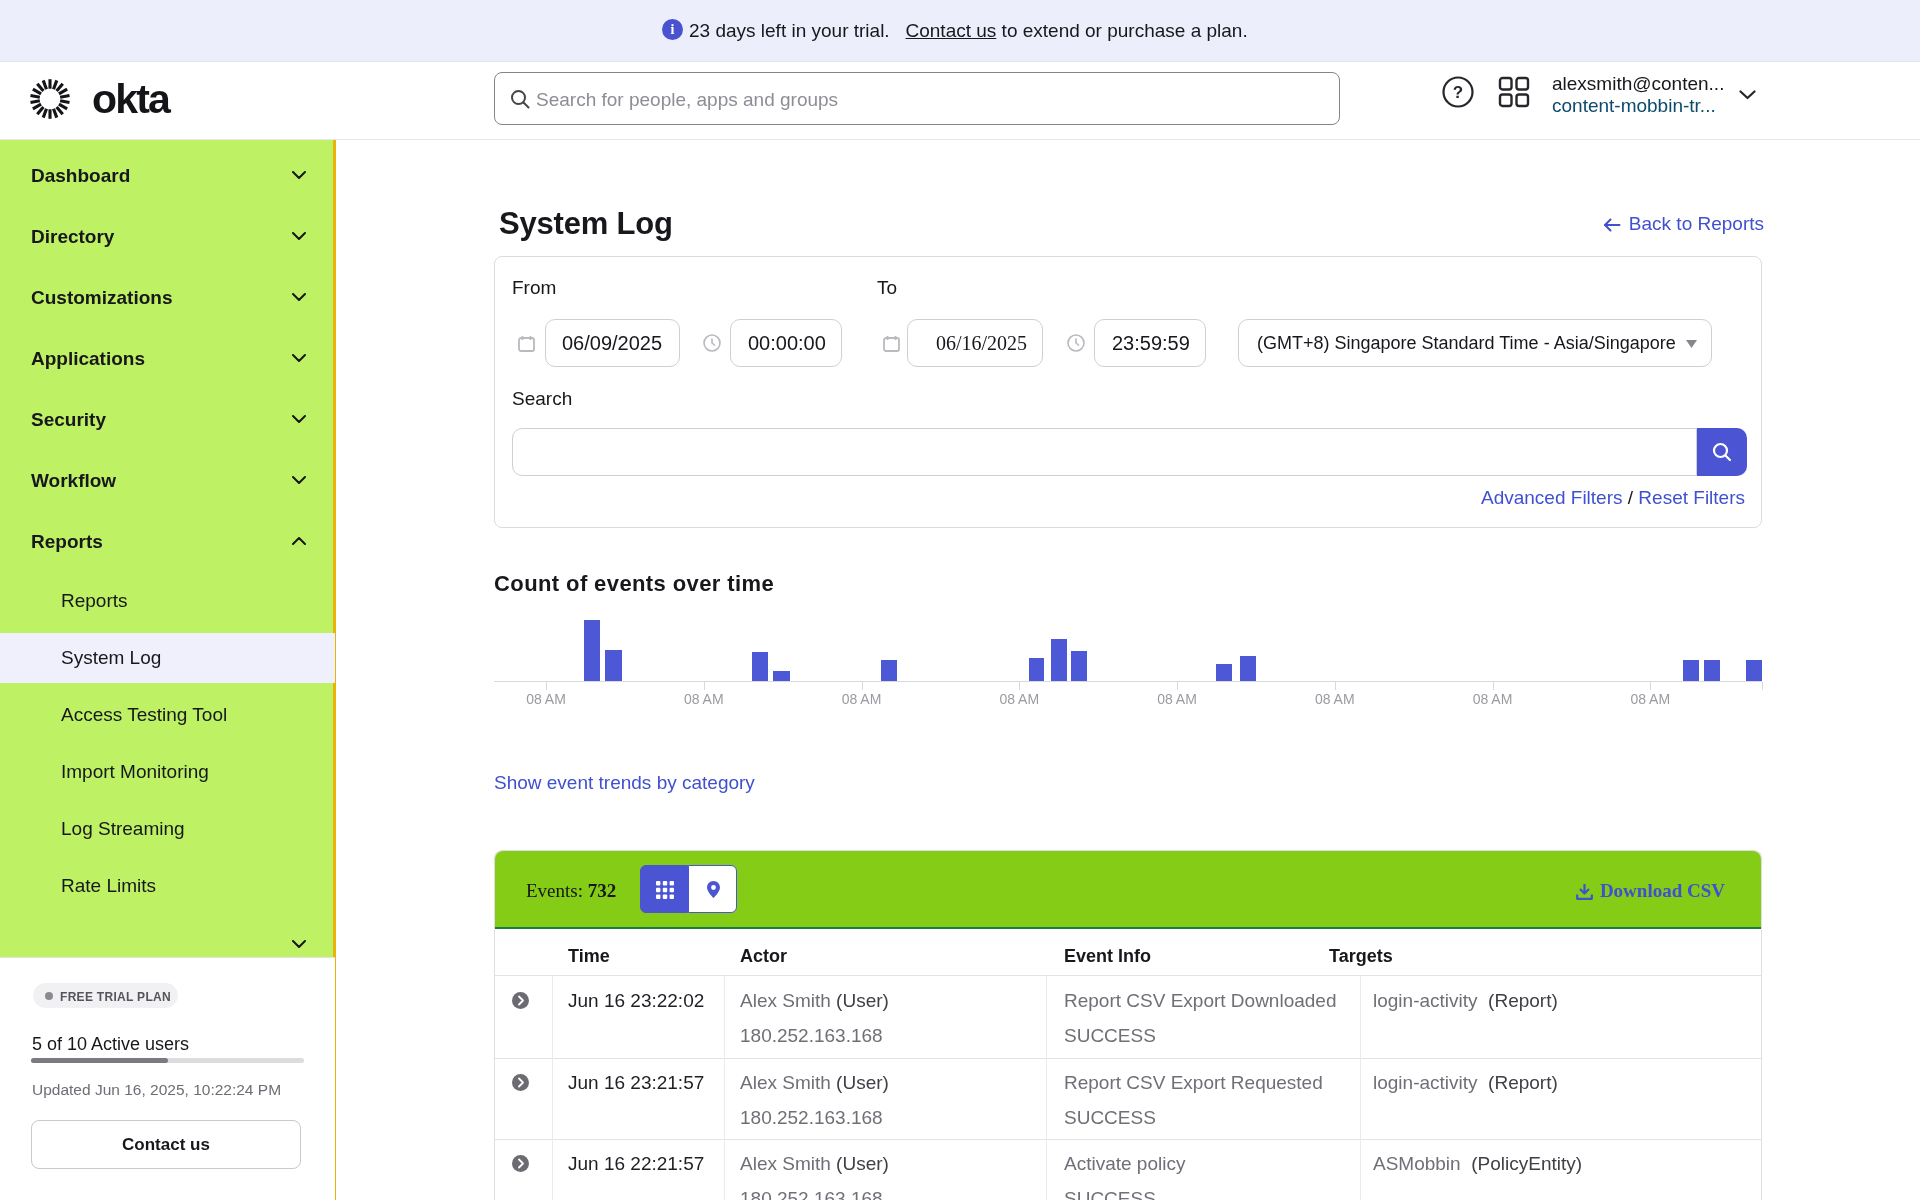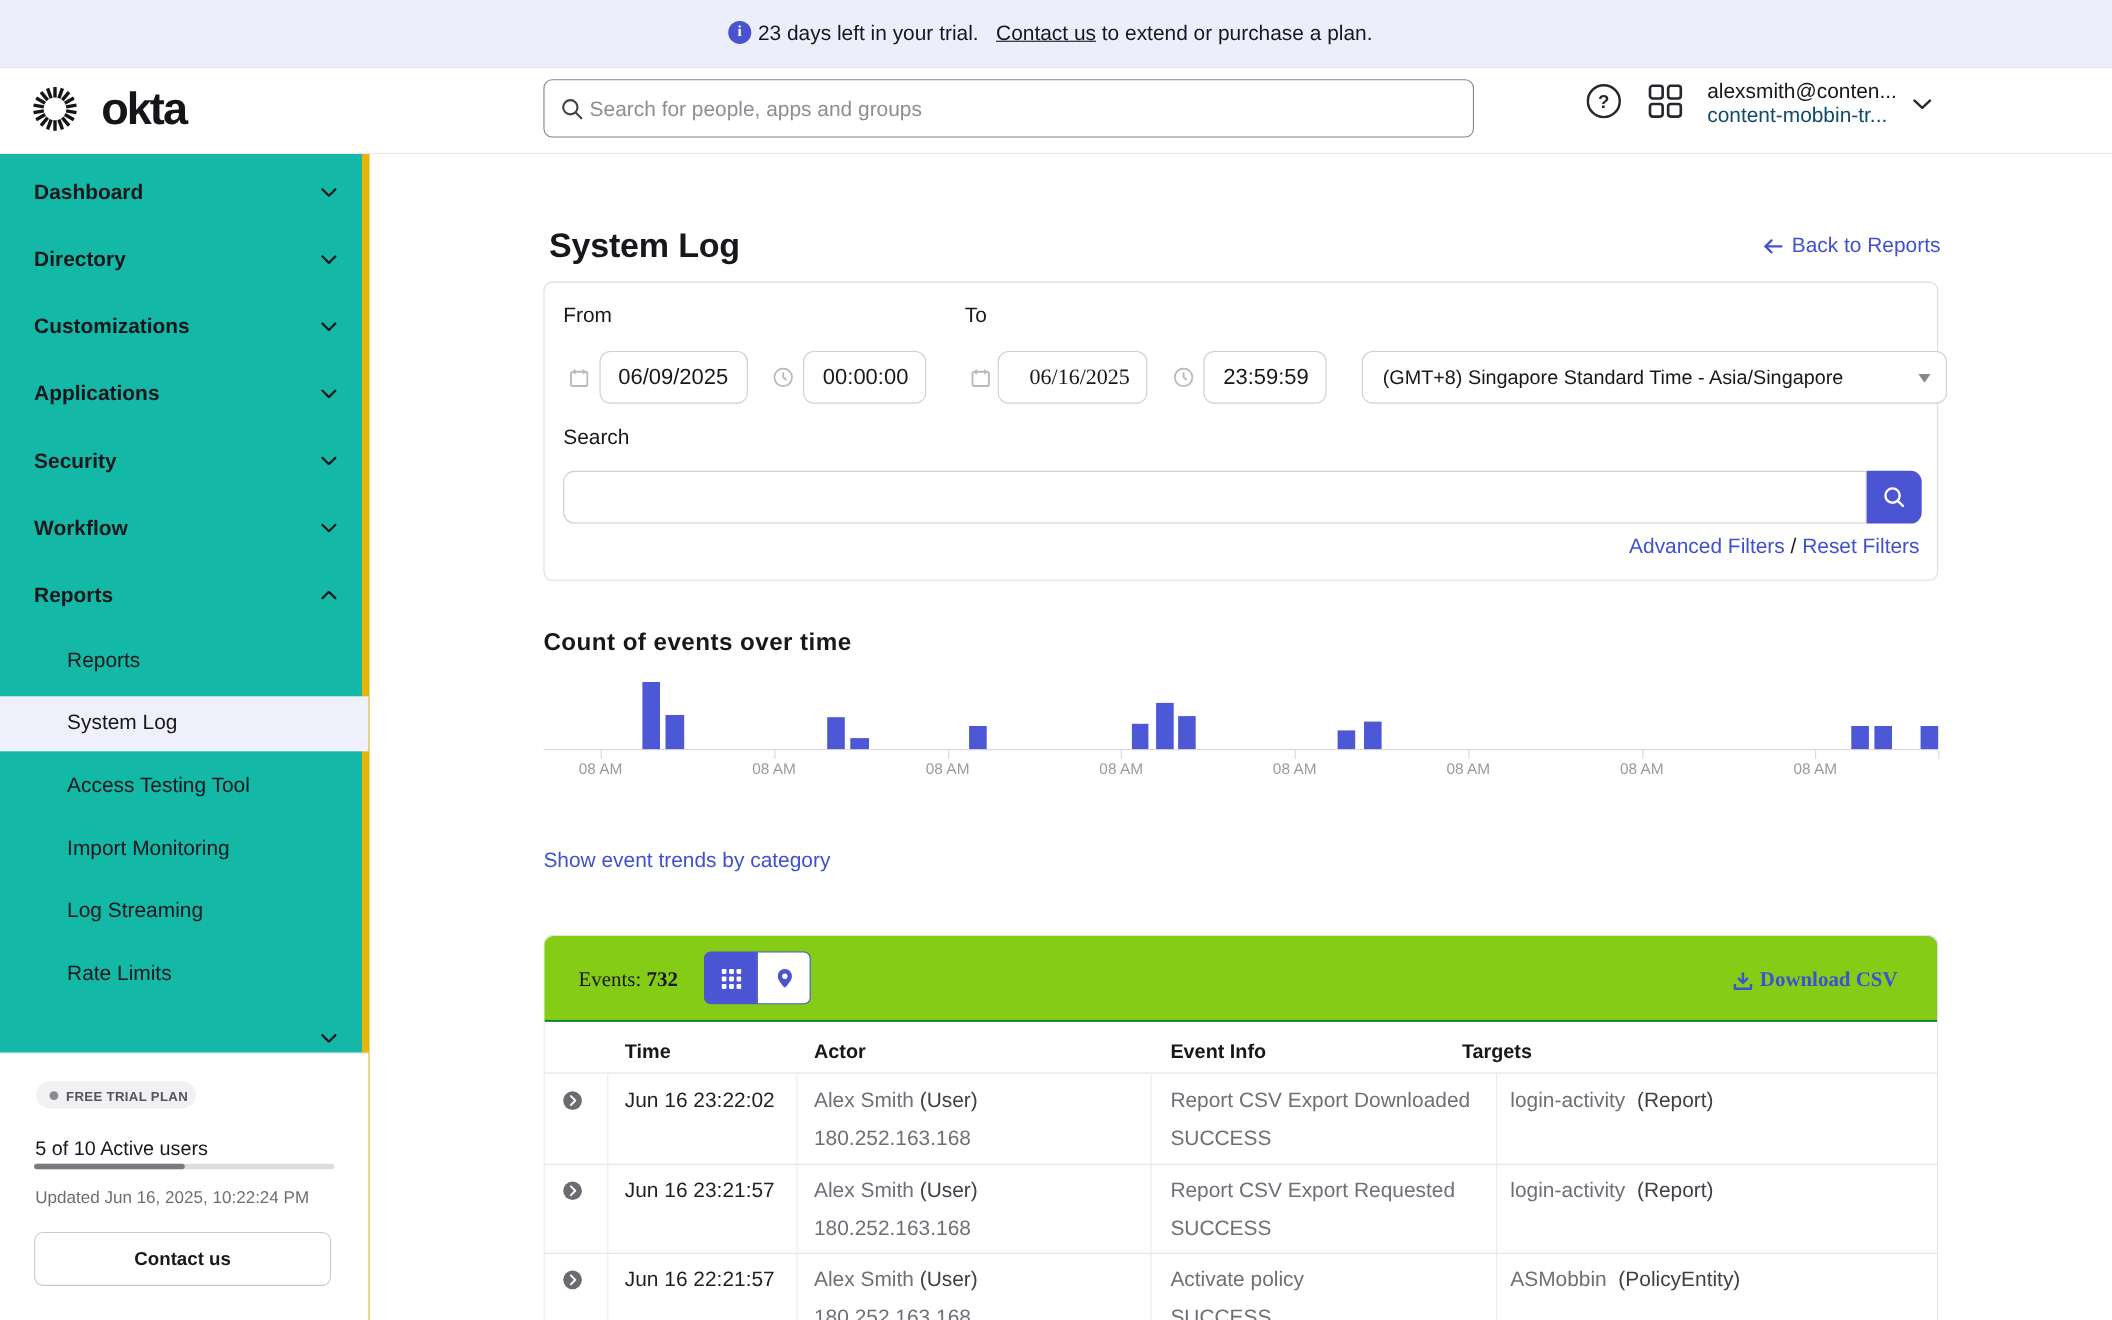--- a/index.html
+++ b/index.html
@@ -21,21 +21,21 @@
 #logo-word { position:absolute; left:92px; top:14px; font-size:41px; font-weight:700;
   letter-spacing:-1.8px; color:#141419; }
 #hsearch { position:absolute; left:494px; top:10px; width:846px; height:53px;
   border:1px solid #84848c; border-radius:8px; background:#fff; }
 #hsearch .ph { position:absolute; left:41px; top:16px; font-size:19px; color:#8d8d95; }
 #huser1 { position:absolute; left:1552px; top:11px; font-size:19px; color:#17171c; }
 #huser2 { position:absolute; left:1552px; top:33px; font-size:19px; color:#0c4a6e; }
 
 
 #sidebar { position:absolute; left:0; top:140px; width:336px; height:1060px;
-  background:#14b8a6; border-right:7px solid #eab308; }
+  background:#bef264; border-right:3px solid #eab308; }
 .nav1 { position:absolute; left:31px; font-size:19px; font-weight:700; color:#17171c; }
 .nav2 { position:absolute; left:61px; font-size:19px; font-weight:400; color:#17171c; }
 .chev { position:absolute; left:292px; width:14px; height:8px; }
 #active-row { position:absolute; left:0; top:493px; width:335px; height:50px; background:#eff0fb; }
 #trial { position:absolute; left:0; top:817px; width:335px; height:243px; background:#fff;
   border-top:1px solid #e3e3e6; }
 #badge { position:absolute; left:33px; top:25px; height:25px; width:145px; background:#f1f1f4;
   border-radius:13px; }
 #badge .dot { position:absolute; left:12px; top:8.5px; width:8px; height:8px; border-radius:50%;
   background:#8a8a90; }
@@ -243,21 +243,21 @@
       <rect x="1" y="3" width="15" height="13" rx="2" fill="none" stroke="#b9b9be" stroke-width="1.8"></rect>
       <line x1="4.5" y1="1" x2="4.5" y2="5" stroke="#b9b9be" stroke-width="1.8"></line>
       <line x1="12.5" y1="1" x2="12.5" y2="5" stroke="#b9b9be" stroke-width="1.8"></line>
     </svg>
     <div class="inbox" style="left:412px; width:136px; padding-left:28px;font-family:Liberation Serif, serif;">06/16/2025</div>
     <svg class="abs" style="left:572px; top:77px;" width="18" height="18" viewBox="0 0 18 18">
       <circle cx="9" cy="9" r="8" fill="none" stroke="#b9b9be" stroke-width="1.6"></circle>
       <polyline points="9,4.5 9,9 12,11.5" fill="none" stroke="#b9b9be" stroke-width="1.6"></polyline>
     </svg>
     <div class="inbox" style="left:599px; width:112px; padding-left:17px;">23:59:59</div>
-    <div class="inbox" style="left:743px; width:532px; padding-left:18px; font-size:18px;">(GMT+8) Singapore Standard Time - Asia/Singapore
+    <div class="inbox" style="left:743px; width:474px; padding-left:18px; font-size:18px;">(GMT+8) Singapore Standard Time - Asia/Singapore
       <svg class="abs" style="right:14px; top:20px;" width="11" height="8" viewBox="0 0 11 8">
           <polygon points="0,0 11,0 5.5,8" fill="#86868c"></polygon>
         </svg>
     </div>
     <div class="lbl" style="left:17px; top:131px;">Search</div>
     <div id="fsearch"></div>
     <div id="fbtn">
       <svg class="abs" style="left:14px; top:13px;" width="22" height="22" viewBox="0 0 22 22">
         <circle cx="9.5" cy="9.5" r="6.5" fill="none" stroke="#fff" stroke-width="2.2"></circle>
         <line x1="14.5" y1="14.5" x2="19" y2="19" stroke="#fff" stroke-width="2.2" stroke-linecap="round"></line>

